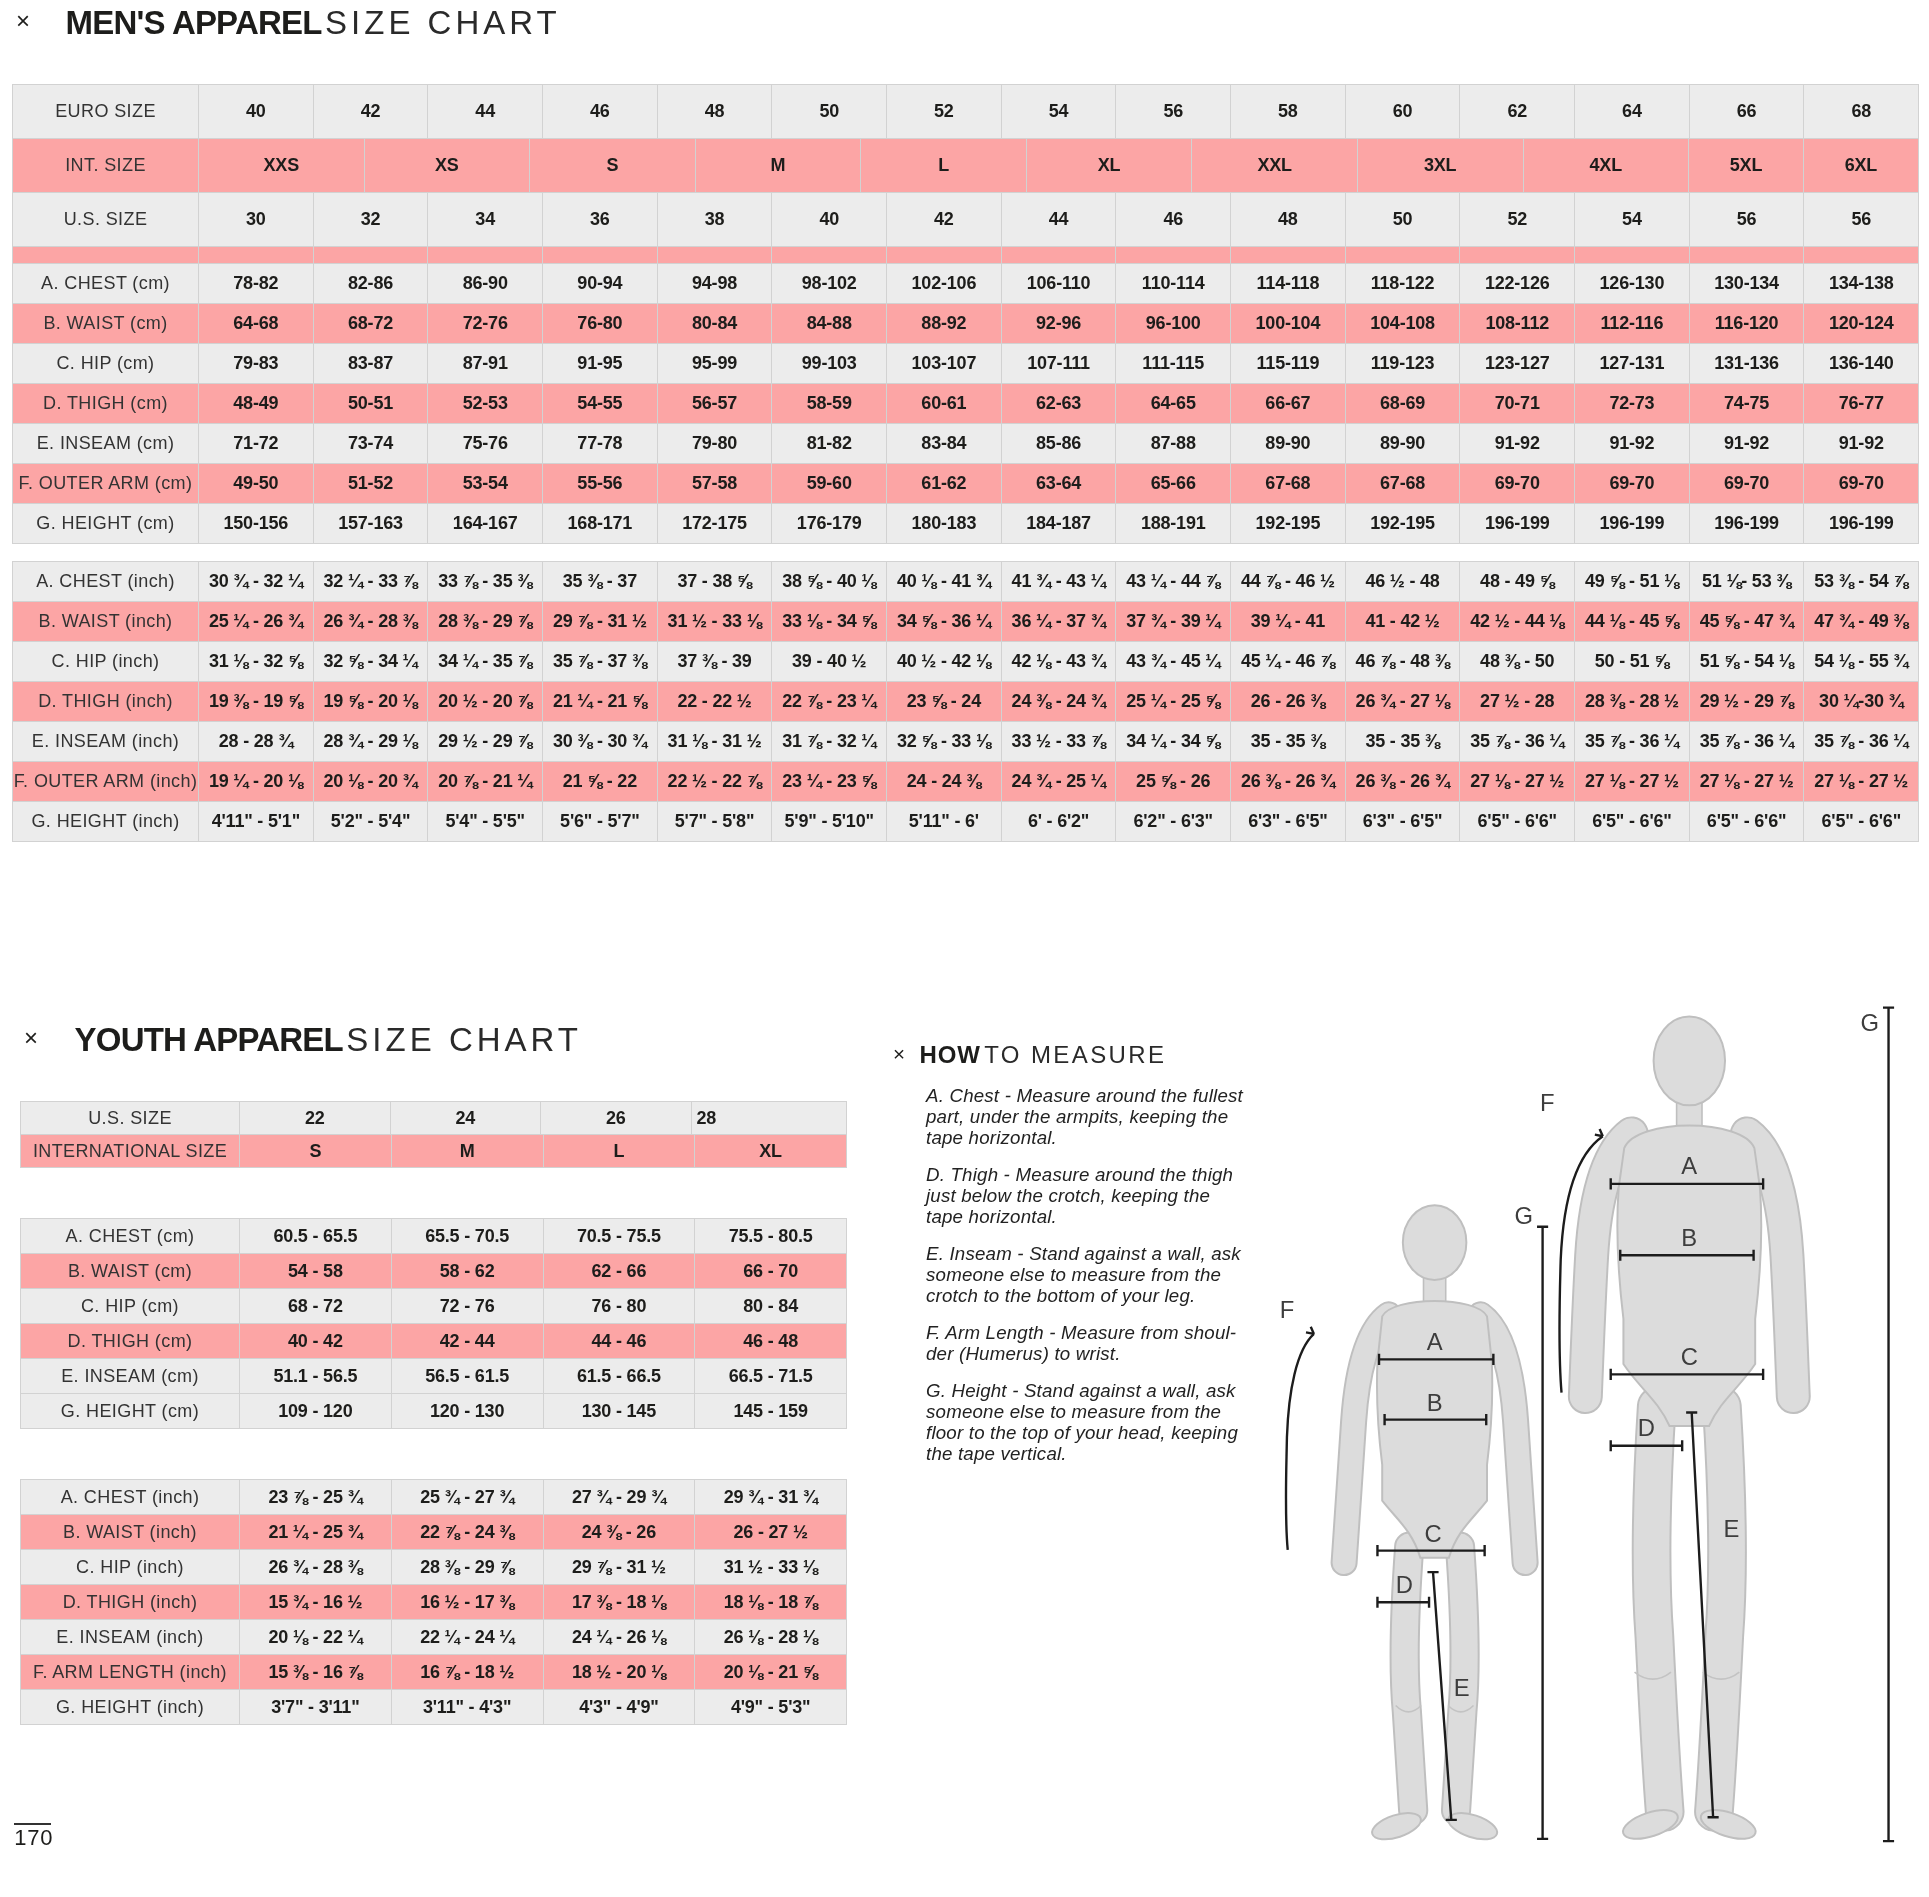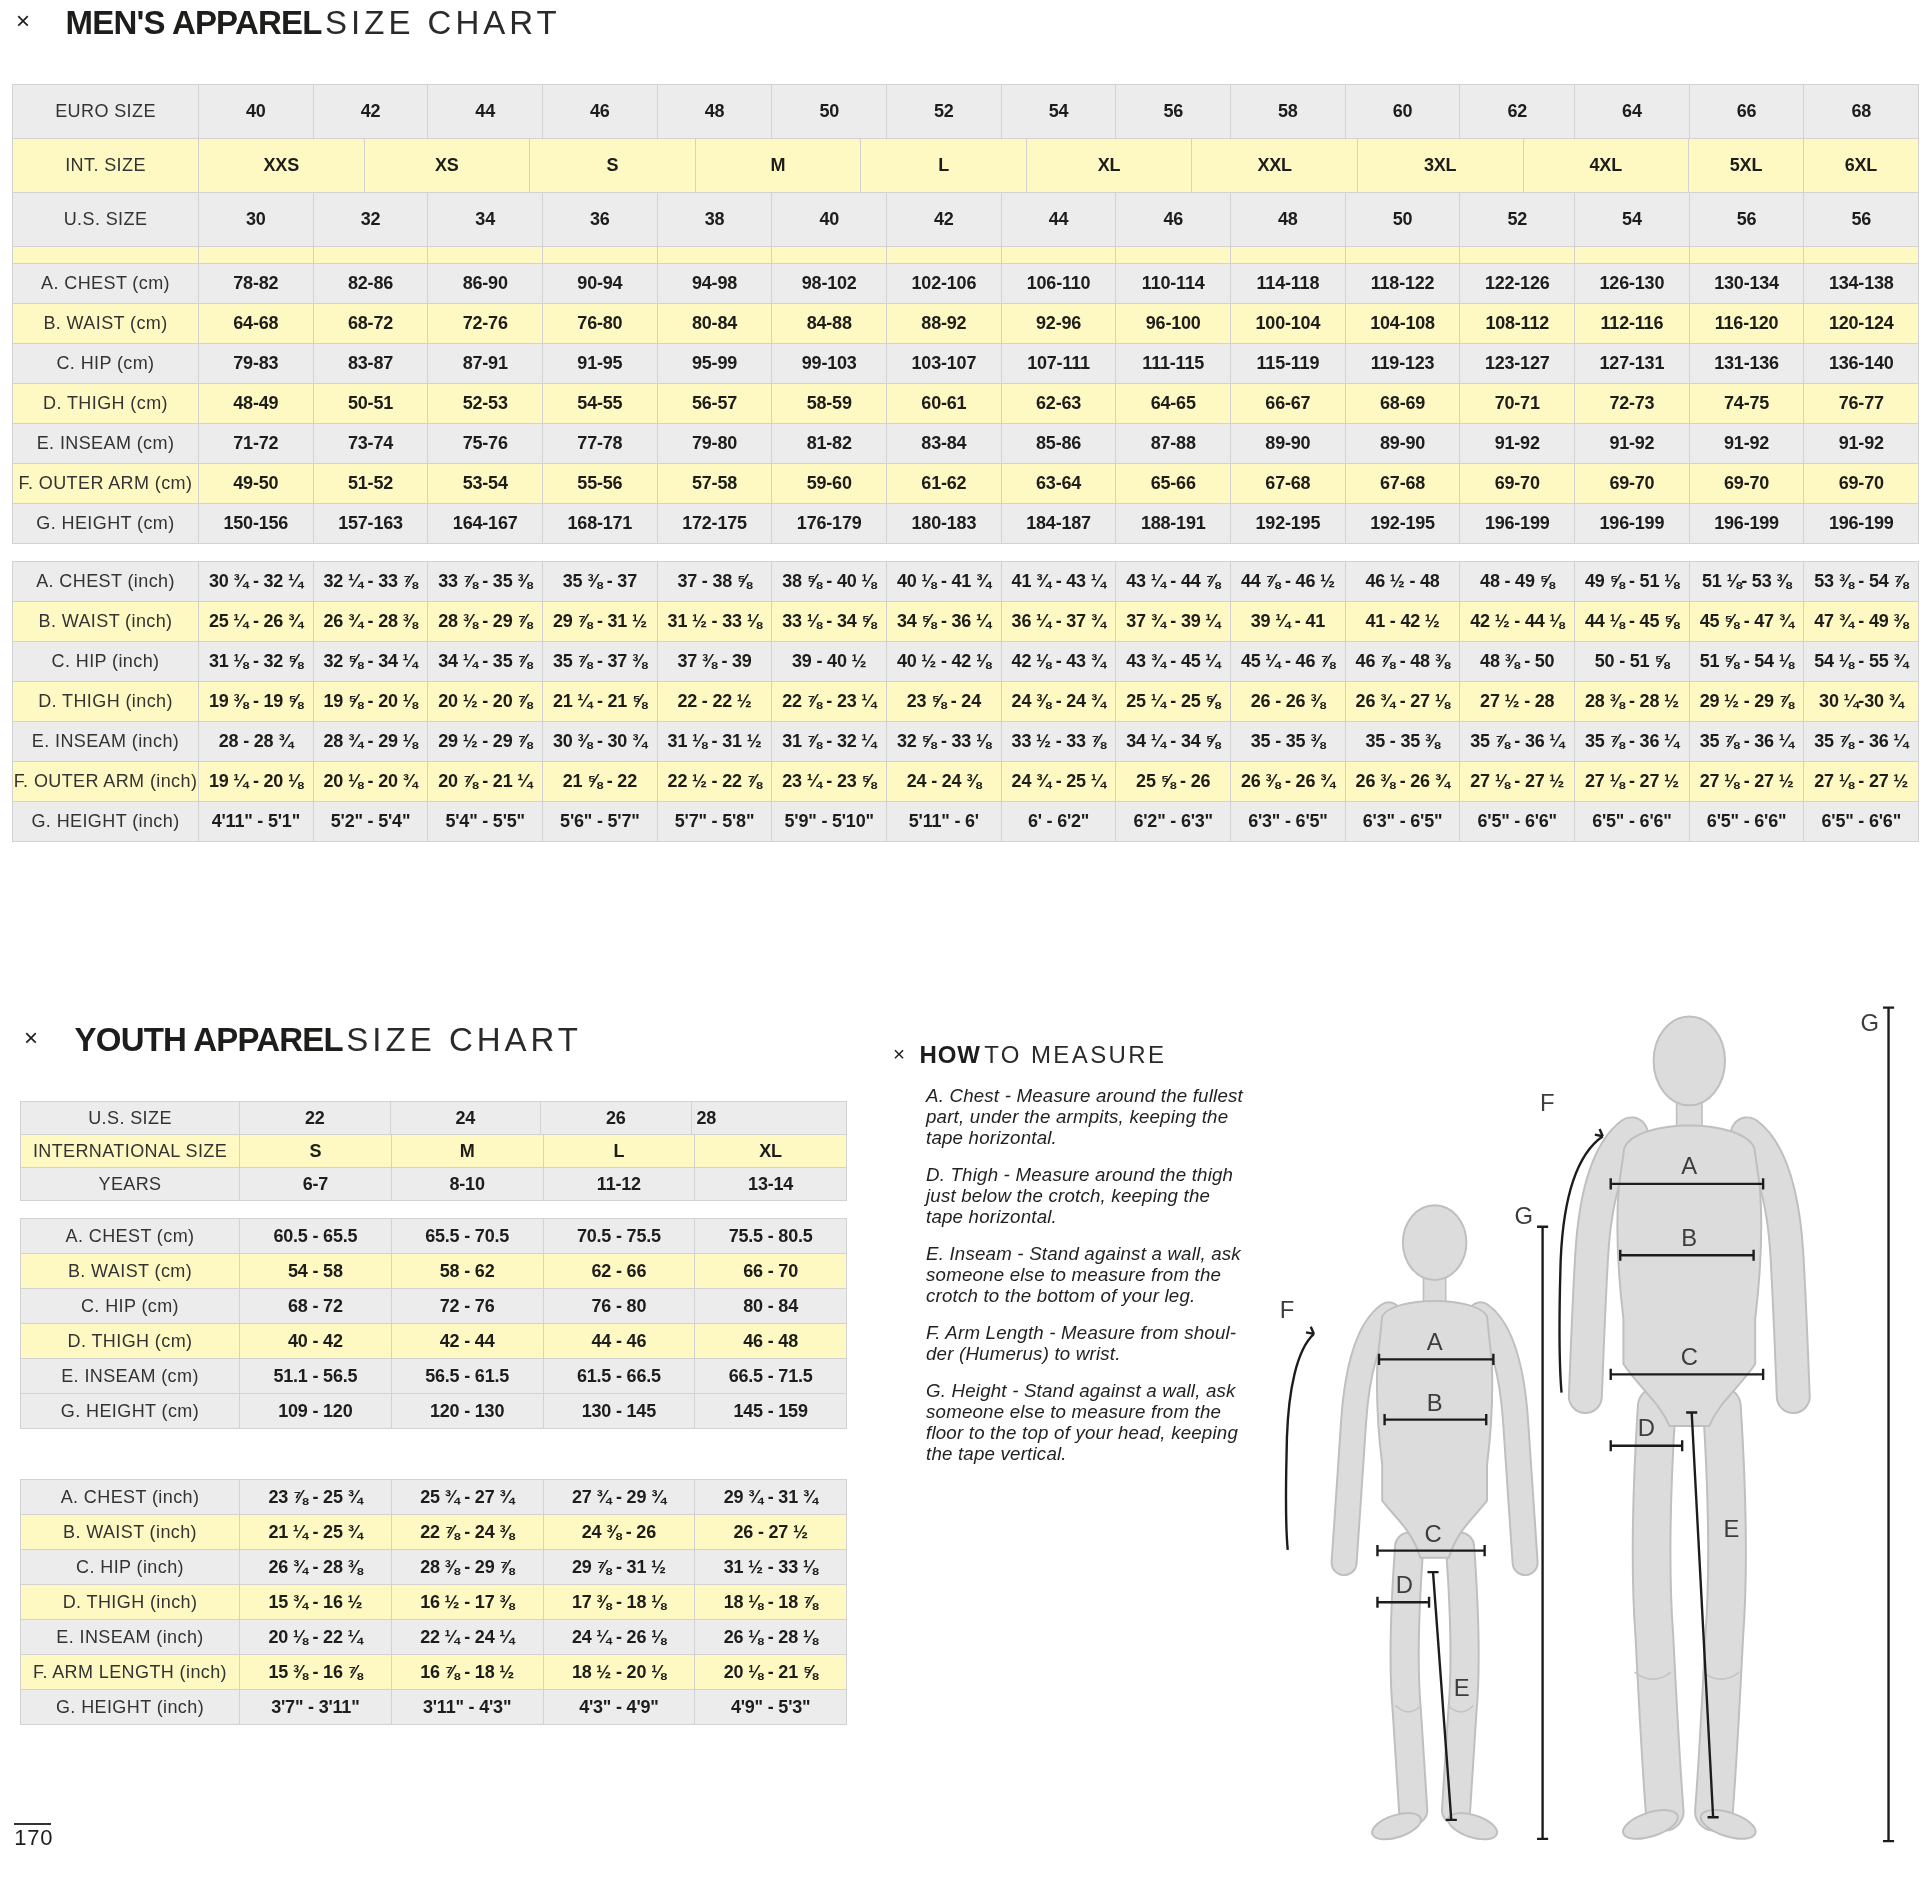--- a/index.html
+++ b/index.html
@@ -9,21 +9,21 @@
     overflow:hidden;
   }
   .abs{position:absolute;}
   
   .chart-title{white-space:nowrap;}
   .title-x{font-size:24px;font-weight:400;color:#1d1d1b;}
   .title-bold{font-size:33px;font-weight:700;letter-spacing:-0.8px;}
   .title-light{font-size:33px;font-weight:400;letter-spacing:4px;color:#2a2a2a;}
   
   .tblock{border-top:0.8px solid #d2d2d2;}
-  .tr{display:flex;background:#fef9c3;border-left:0.8px solid #d2d2d2;}
+  .tr{display:flex;background:#fca5a5;border-left:0.8px solid #d2d2d2;}
   .tr.shade{background:#ececec;}
   .cell{
     border-right:0.8px solid #d2d2d2;border-bottom:0.8px solid #d2d2d2;
     display:flex;align-items:center;justify-content:center;
     min-width:0;white-space:nowrap;
   }
   .cell.lab{
     font-size:18px;font-weight:400;letter-spacing:0.4px;color:#333333;
     flex:0 0 auto;justify-content:center;
   }
@@ -409,27 +409,20 @@
       <div class="cell val">26</div>
       <div class="cell val left">28</div>
     </div>
     <div class="tr">
       <div class="cell lab">INTERNATIONAL SIZE</div>
       <div class="cell val">S</div>
       <div class="cell val">M</div>
       <div class="cell val">L</div>
       <div class="cell val">XL</div>
     </div>
-    <div class="tr shade">
-      <div class="cell lab">YEARS</div>
-      <div class="cell val">6-7</div>
-      <div class="cell val">8-10</div>
-      <div class="cell val">11-12</div>
-      <div class="cell val">13-14</div>
-    </div>
   </div>
 <div id="youth-cm" class="abs tblock" style="left:20px;top:1218px;">
     <div class="tr shade">
       <div class="cell lab">A. CHEST (cm)</div>
       <div class="cell val">60.5 - 65.5</div>
       <div class="cell val">65.5 - 70.5</div>
       <div class="cell val">70.5 - 75.5</div>
       <div class="cell val">75.5 - 80.5</div>
     </div>
     <div class="tr">

